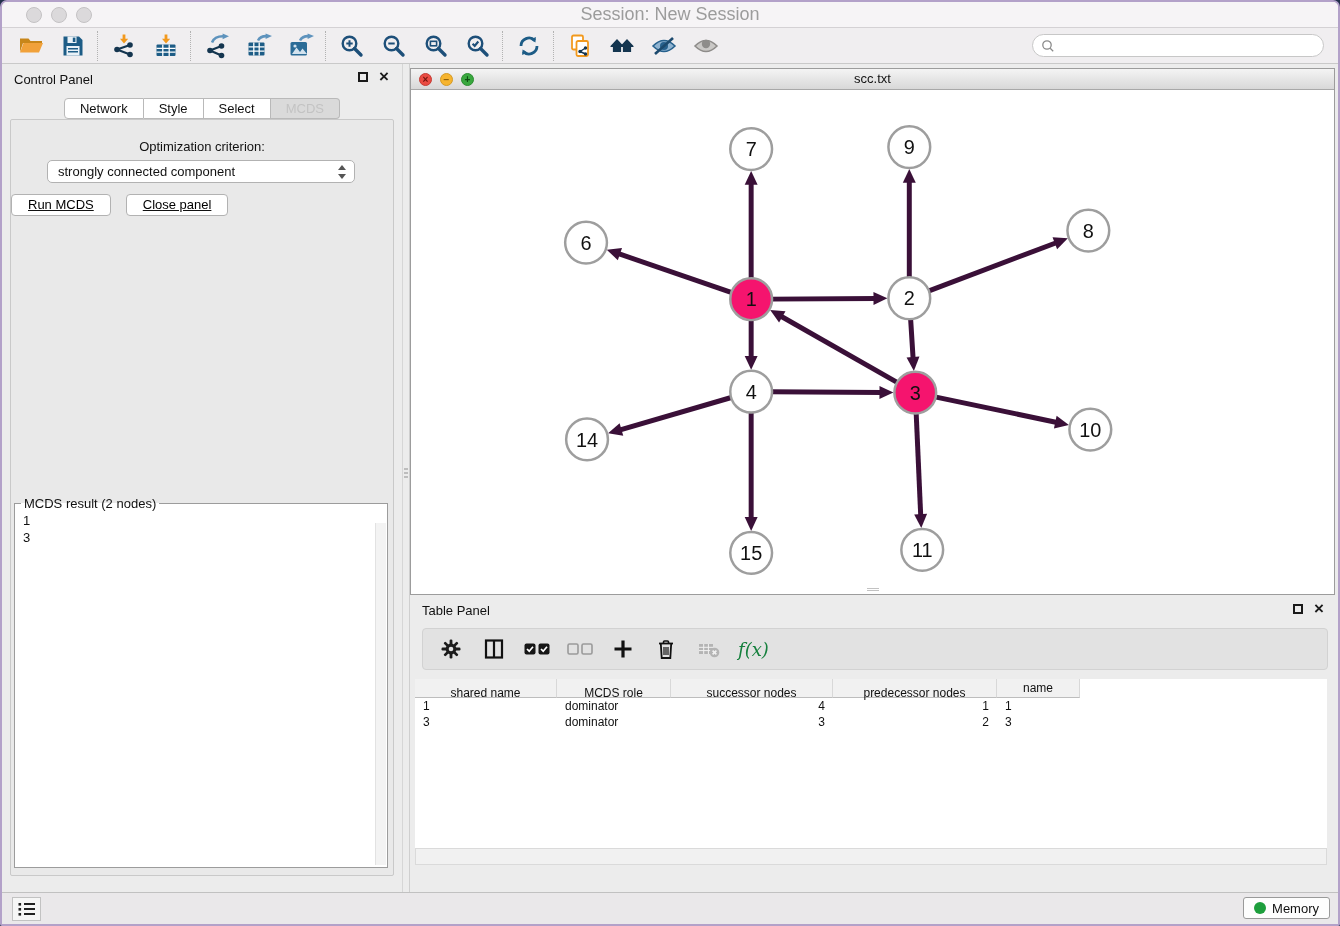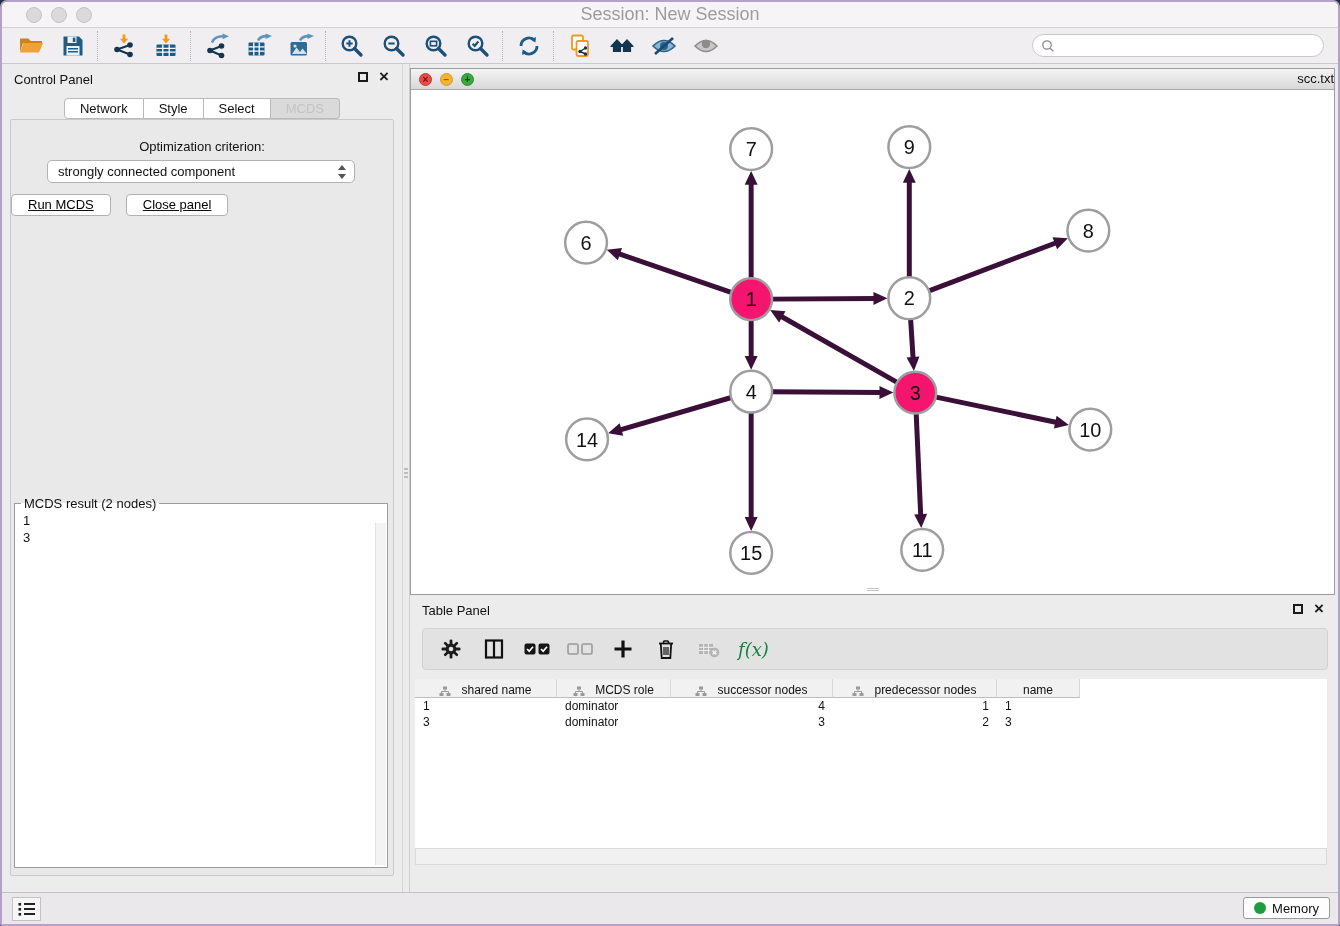--- a/index.html
+++ b/index.html
@@ -51,40 +51,40 @@
 
   
   .vsplit { position:absolute; left:400px; width:8px; top:0; bottom:0; background:#ececec; border-left:1px solid #d6d6d6; border-right:1px solid #cfcfcf; }
   .vgrip { position:absolute; top:402px; left:1px; width:4px; }
   .vgrip i { display:block; height:2px; background:#bdbdbd; margin:2px 0; }
 
   
   .right { position:absolute; left:408px; right:3px; top:0; bottom:0; }
   .netwin { position:absolute; left:0; right:0; top:4px; height:527px; border:1px solid #9c9c9c; background:#fff; }
   .net-titlebar { height:21px; background:linear-gradient(#f4f4f4,#d8d8d8); border-bottom:1px solid #a8a8a8; position:relative; }
-  .net-title { text-align:right; font-size:13px; line-height:20px; }
+  .net-title { text-align:center; font-size:13px; line-height:20px; }
   .nt { position:absolute; top:4px; width:13px; height:13px; border-radius:50%; font-size:10px; font-weight:bold; text-align:center; line-height:12px; }
   .nt-red { left:8px; background:#ea4b42; border:1px solid #c43b33; color:#71150f; }
   .nt-yellow { left:29px; background:#f6b42e; border:1px solid #d49a24; color:#8a5d08; }
   .nt-green { left:50px; background:#39a83e; border:1px solid #2c8c31; color:#0d4d11; }
   .net-canvas { position:absolute; left:0; right:0; top:21px; bottom:0; background:#fff; }
   .net-grip { position:absolute; bottom:2px; left:50%; margin-left:-6px; width:12px; }
   .net-grip i { display:block; height:1px; background:#c2c2c2; margin:1px 0; }
 
   
   .tpanel { position:absolute; left:0; right:0; top:533px; bottom:0; }
   .tpanel .panel-title { top:6px; }
   .tpanel .float-btn { right:32px; top:7px; }
   .tpanel .close-btn { right:11px; top:5px; }
   .tp-toolbar { position:absolute; left:12px; right:7px; top:31px; height:42px; background:#e2e2e2; border:1px solid #d2d2d2; border-radius:4px; display:flex; align-items:center; padding-left:14px; gap:15px; }
   .ticon { width:28px; height:28px; display:flex; align-items:center; justify-content:center; }
   .fx { font-family:"DejaVu Serif", serif; font-style:italic; font-size:18px; color:#15803d; }
   .tp-table { position:absolute; left:5px; right:8px; top:82px; height:169px; background:#fff; }
   .thead { display:flex; height:19px; }
-  .th { display:flex; align-items:flex-end; justify-content:center; gap:10px; background:#f1f1f1; border-right:1px solid #d8d8d8; border-bottom:1px solid #bdbdbd; font-size:12px; height:19px; }
+  .th { display:flex; align-items:center; justify-content:center; gap:10px; background:#f1f1f1; border-right:1px solid #d8d8d8; border-bottom:1px solid #bdbdbd; font-size:12px; height:19px;flex-direction:column; }
   .tbody .tr { display:flex; height:16px; }
   .td { font-size:12px; line-height:16px; padding:0 8px; overflow:hidden; }
   .tp-scroll { position:absolute; left:5px; right:8px; top:251px; height:17px; background:#f1f1f1; border:1px solid #dadada; }
   .tp-tabs { position:absolute; left:0; right:0; top:273px; display:flex; justify-content:center; }
 
   
   .statusbar { position:absolute; left:0; right:0; bottom:0; height:32px; background:#eae8ea; border-top:1px solid #c1c1c1; }
   .list-btn { position:absolute; left:10px; top:4px; width:29px; height:24px; background:#f6f6f6; border:1px solid #c2c2c2; display:flex; align-items:center; justify-content:center; }
   .mem-btn { position:absolute; right:8px; top:4px; height:22px; background:#fdfdfd; border:1px solid #9a9a9a; border-radius:3px; display:flex; align-items:center; gap:6px; padding:0 10px; font-size:13px; }
   .mem-dot { width:12px; height:12px; border-radius:50%; background:#1d9e3c; }

